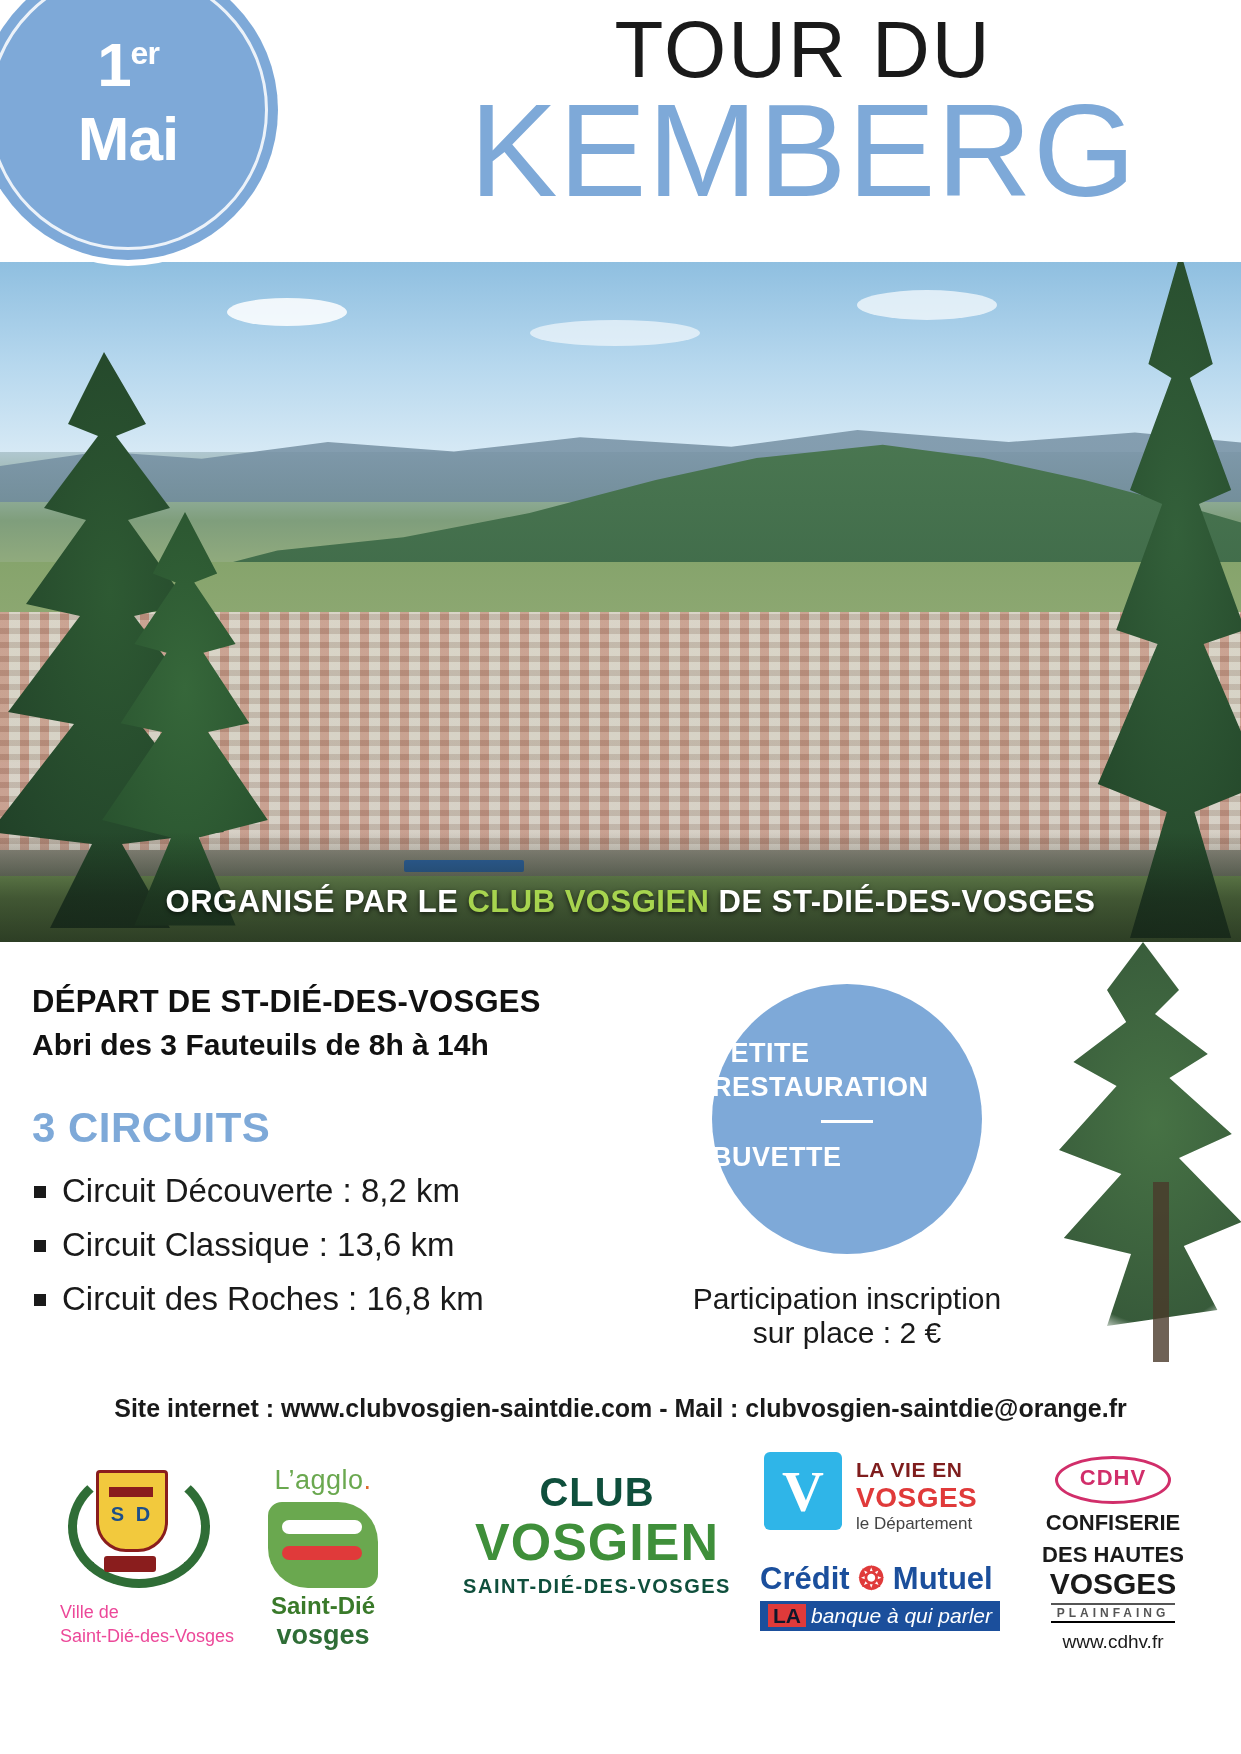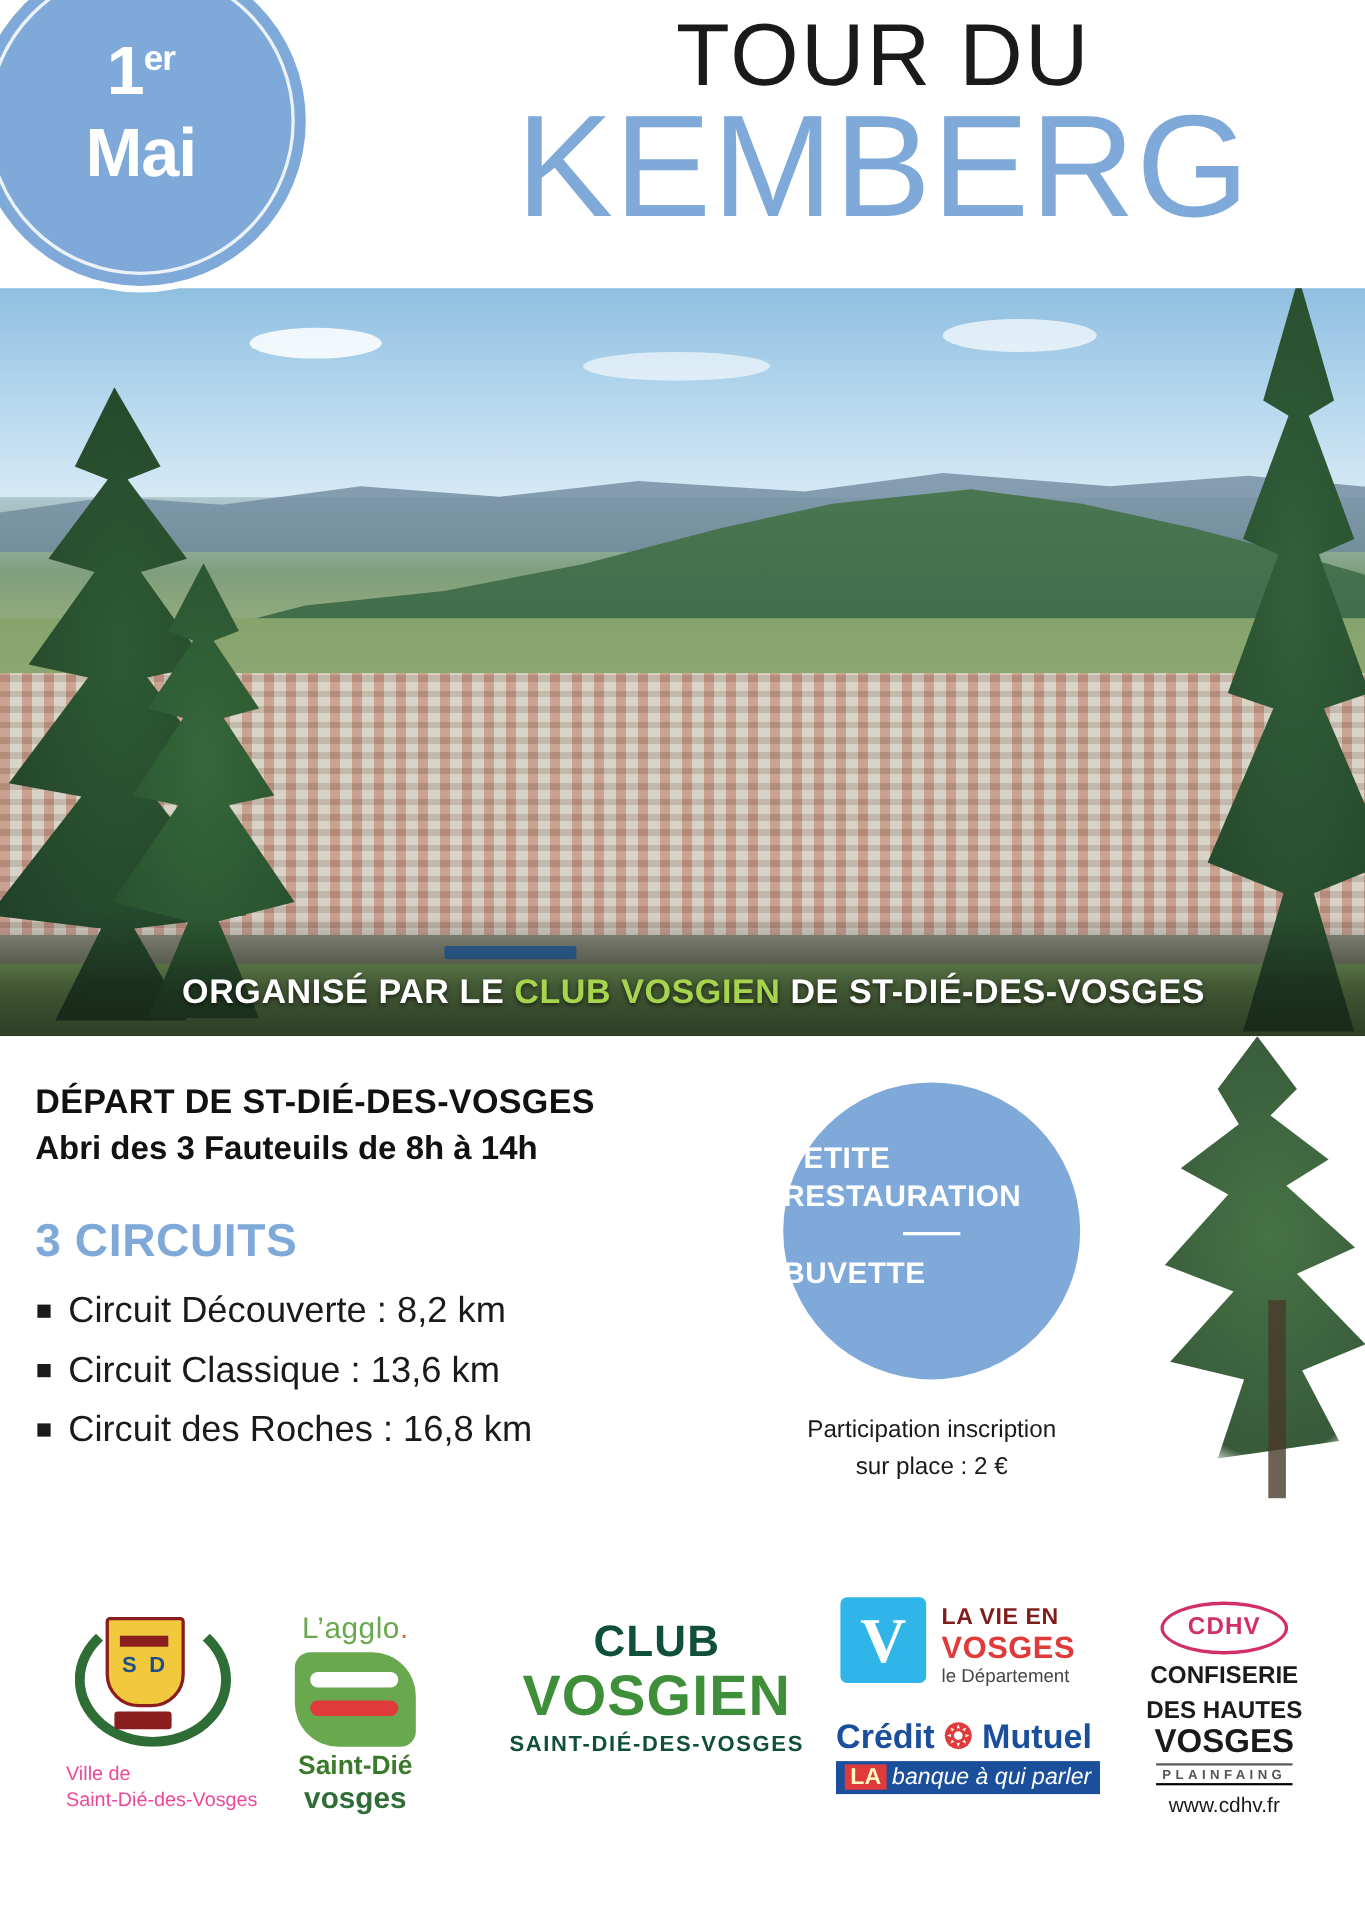--- a/index.html
+++ b/index.html
@@ -148,21 +148,21 @@
   .resto-circle{
     position:absolute;left:712px;top:42px;width:270px;height:270px;border-radius:50%;
     background:#7ea9d8;color:#ffffff;text-align:left;
   }
   .resto-l1{position:absolute;left:0;right:0;top:52px;font-size:27px;font-weight:bold;line-height:34px;letter-spacing:.5px;}
   .resto-div{position:absolute;left:50%;margin-left:-26px;top:136px;width:52px;height:3px;background:#ffffff;}
   .resto-l2{position:absolute;left:0;right:0;top:158px;font-size:27px;font-weight:bold;letter-spacing:.5px;}
 
   .participation{
     position:absolute;left:672px;top:340px;width:350px;text-align:center;
-    font-size:22px;color:#1a1a1a;line-height:34px;
+    font-size:30px;color:#1a1a1a;line-height:34px;
   }
 
   .contact{
     position:absolute;left:0;top:452px;width:100%;text-align:center;
     font-size:25px;font-weight:bold;color:#1a1a1a;
   }
 
   
   .logos{position:absolute;left:0;top:500px;width:1241px;height:300px;}
   .logo{position:absolute;text-align:center;margin-top:13px;}
@@ -217,21 +217,21 @@
     font-size:58px;font-weight:bold;color:#ffffff;font-family:"Liberation Serif", serif;
   }
   .vie-t1{position:absolute;left:92px;top:6px;font-size:21px;font-weight:bold;color:#7f1d1d;letter-spacing:.5px;}
   .vie-t2{position:absolute;left:92px;top:30px;font-size:28px;font-weight:bold;color:#e03a3a;letter-spacing:.5px;}
   .vie-t3{position:absolute;left:92px;top:62px;font-size:17px;color:#444;}
 
   .cm{position:absolute;left:760px;top:118px;width:250px;}
   .cm-1{font-size:31px;font-weight:bold;color:#1b4f9c;}
   .cm-1 .red{color:#e03a3a;}
   .cm-bar{margin-top:4px;background:#1b4f9c;color:#ffffff;font-size:21px;font-style:italic;padding:3px 8px;display:inline-block;}
-  .cm-bar .tag{background:#e03a3a;color:#fef9c3;font-style:normal;font-weight:bold;padding:0 5px;margin-right:5px;}
+  .cm-bar .tag{background:#e03a3a;color:#0f172a;font-style:normal;font-weight:bold;padding:0 5px;margin-right:5px;}
 
   .cdhv{position:absolute;left:1018px;top:14px;width:190px;text-align:center;}
   .cdhv-oval{
     margin:0 auto;width:110px;height:42px;border:3px solid #d12e6a;border-radius:50%;
     color:#d12e6a;font-size:22px;font-weight:bold;line-height:38px;letter-spacing:1px;
   }
   .cdhv-1{font-size:22px;font-weight:bold;color:#1a1a1a;line-height:26px;margin-top:6px;}
   .cdhv-2{font-size:30px;font-weight:bold;color:#1a1a1a;line-height:32px;}
   .cdhv-3{font-size:12px;font-weight:bold;color:#555;letter-spacing:4px;border-top:2px solid #555;border-bottom:2px solid #000000;display:inline-block;padding:1px 6px;margin-top:3px;}
   .cdhv-4{font-size:19px;color:#1a1a1a;margin-top:8px;}
@@ -297,20 +297,21 @@
       </div>
       <div class="resto-div"></div>
       <div class="resto-l2">BUVETTE</div>
     </div>
 
     <div class="participation">
       <span>Participation inscription</span><br>
       <span>sur place : 2 €</span>
     </div>
 
+    <div class="contact">Site internet : www.clubvosgien-saintdie.com - Mail : clubvosgien-saintdie@orange.fr</div>
 
     <div class="logos">
 
       <div class="crest">
         <div class="crest-wreath"></div>
         <div class="crest-shield"></div>
         <div class="crest-ribbon"></div>
         <div class="crest-caption">
           <span>Ville de</span><br>
           <span>Saint-Dié-des-Vosges</span>

